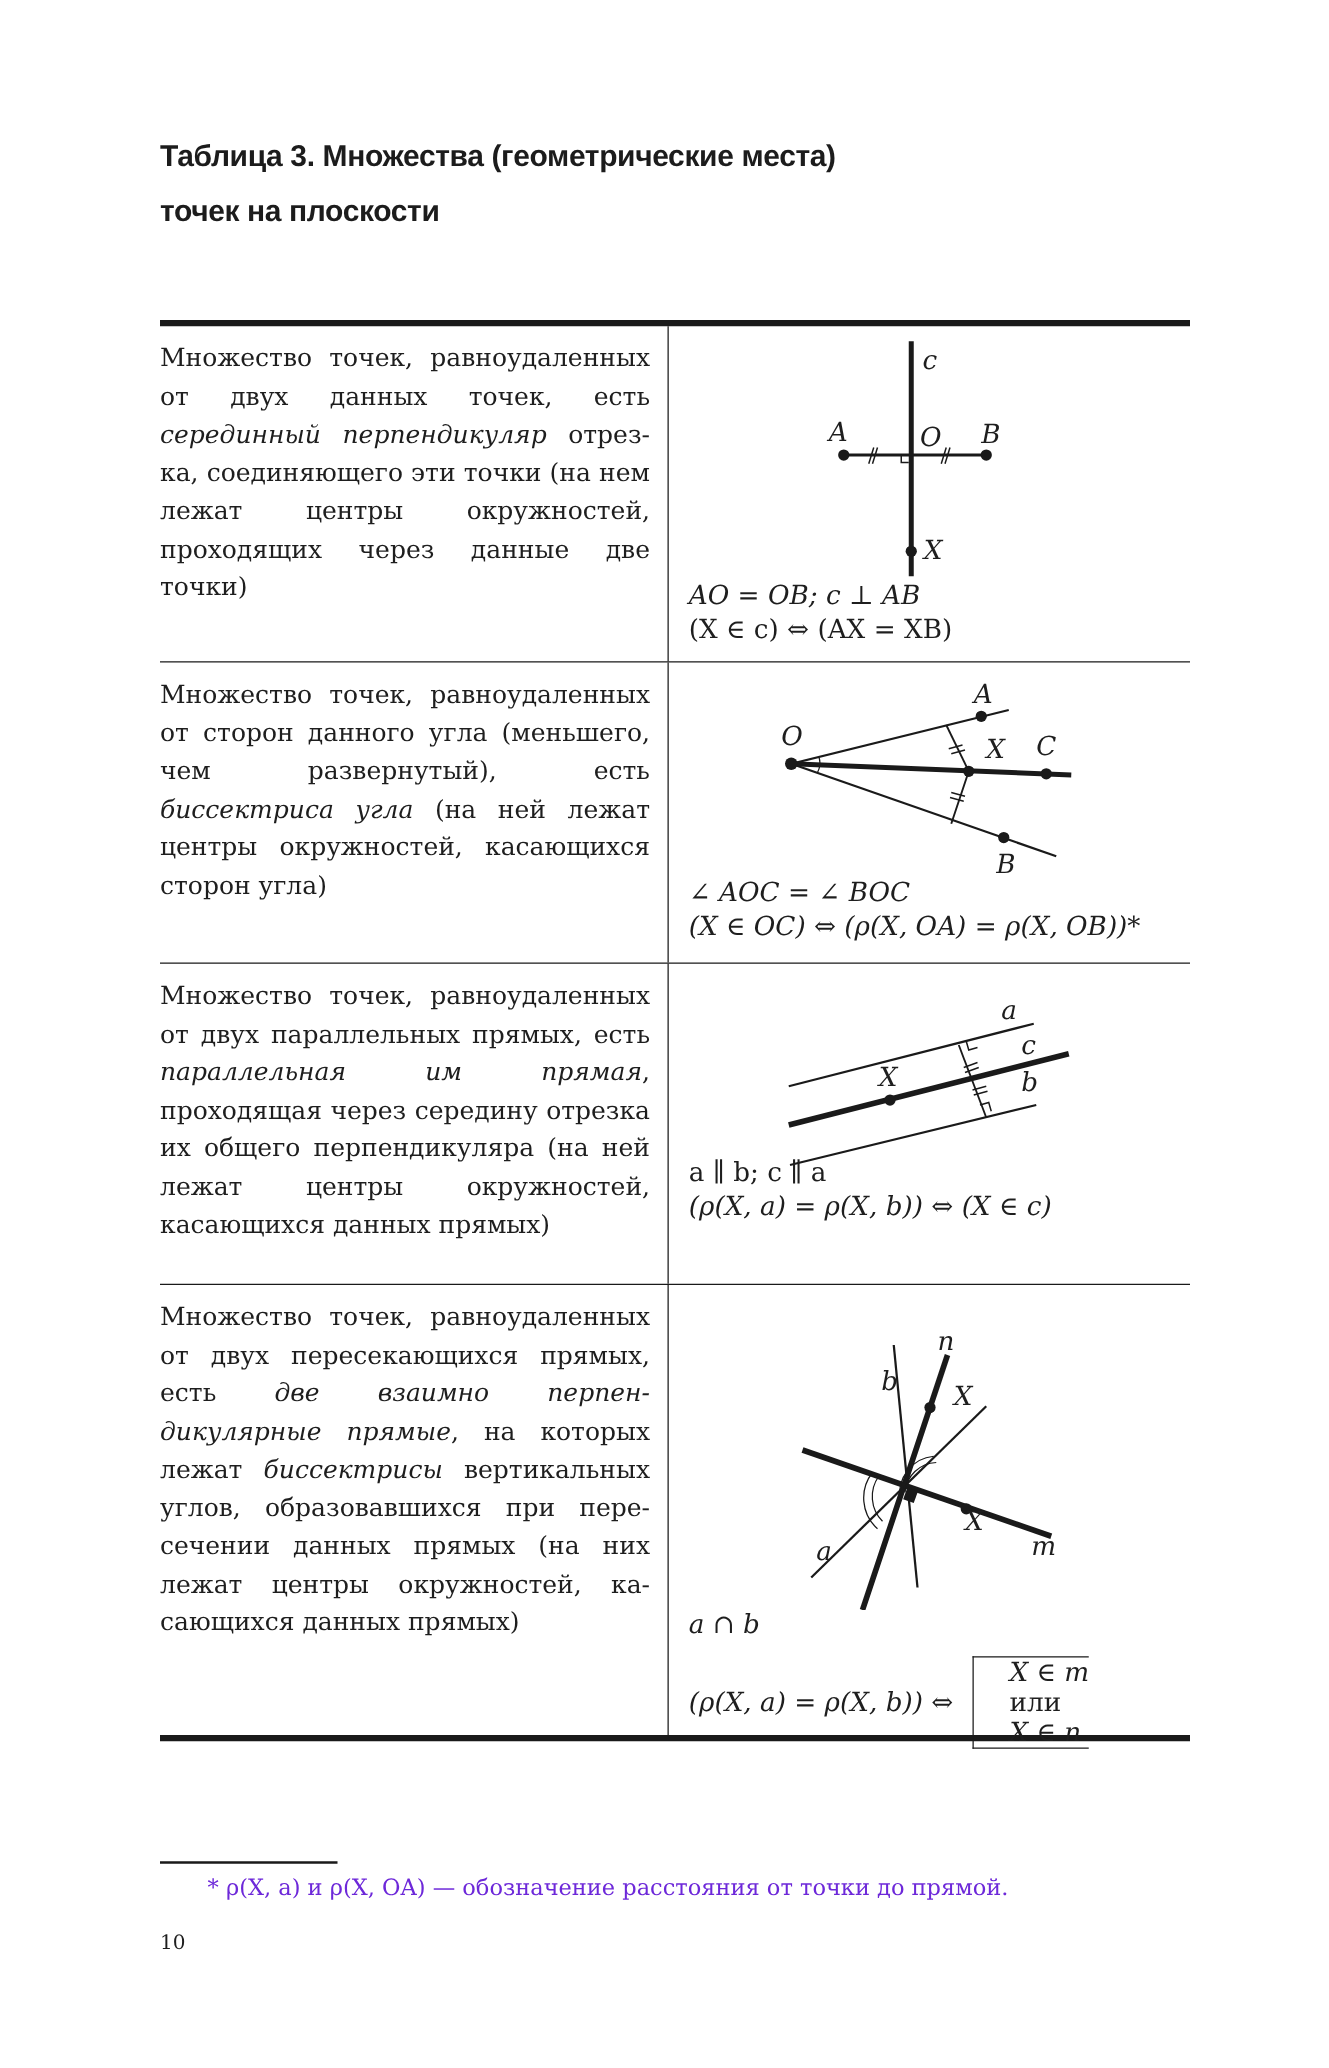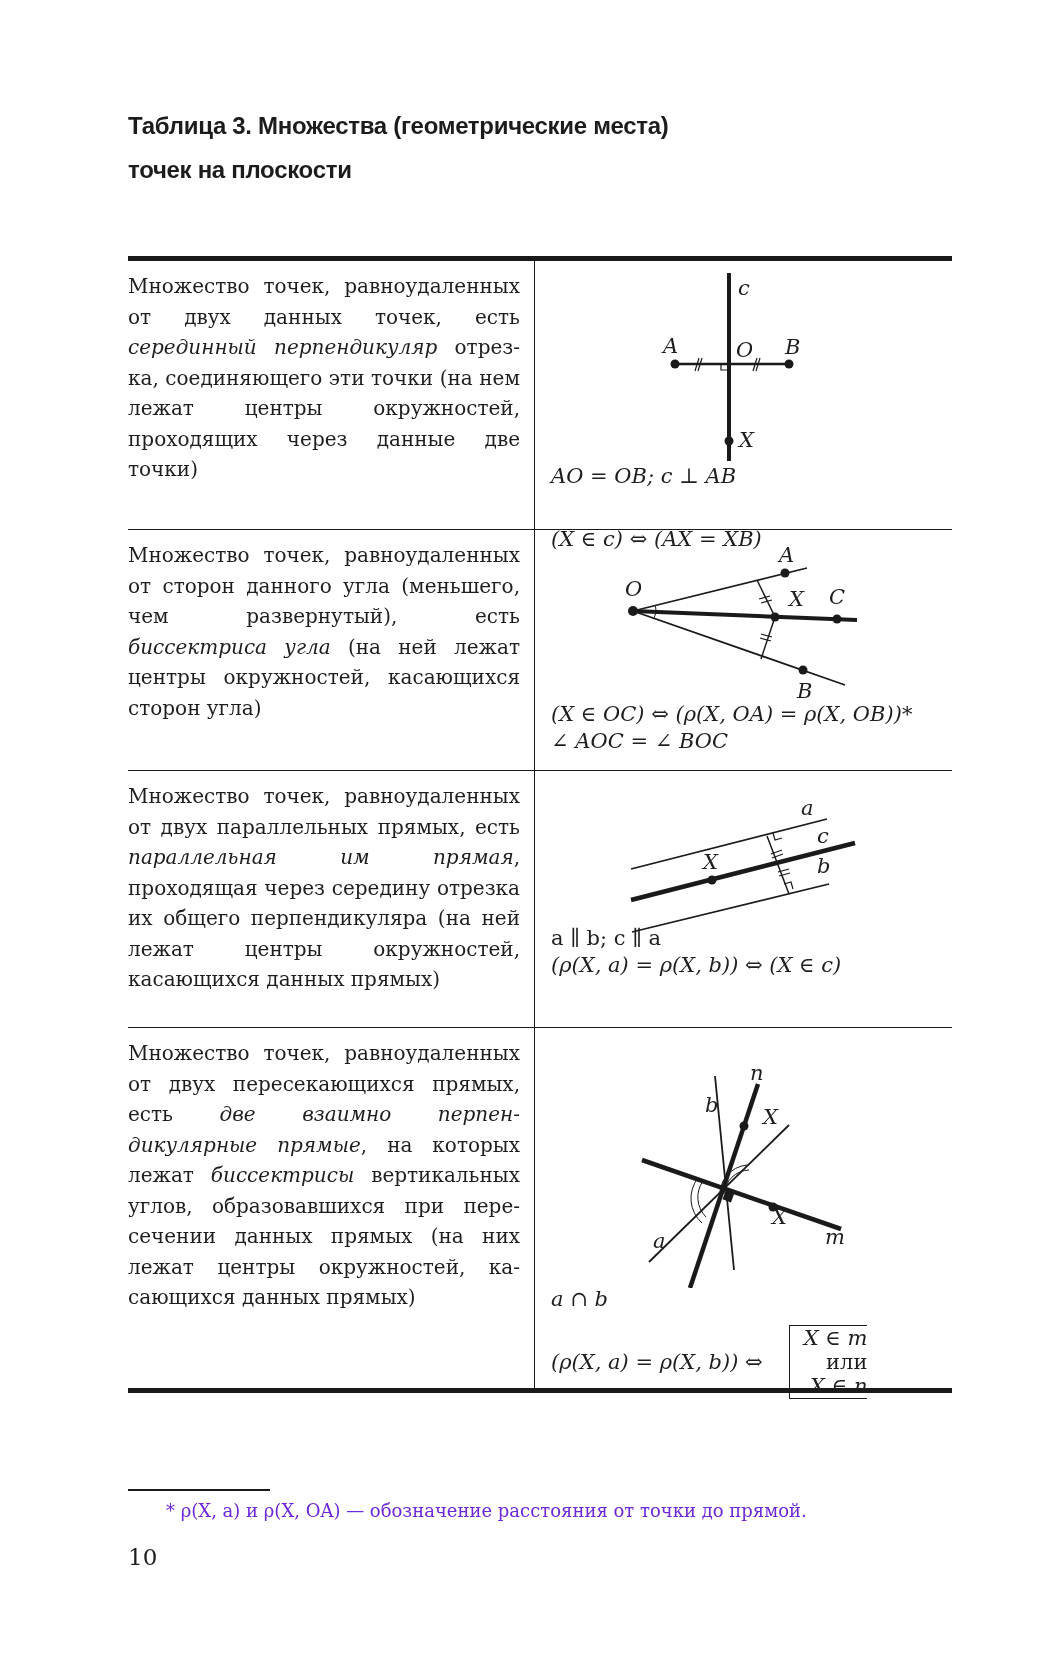--- a/index.html
+++ b/index.html
@@ -9,23 +9,23 @@
   .rule-thick { height: 5px; background: #1a1a1a; }
   .row { display: flex; border-bottom: 1.5px solid #1a1a1a; }
   .row.last { border-bottom: none; }
   .cell-text { width: 406px; box-sizing: border-box; padding: 10px 14px 10px 0; font-family: "DejaVu Serif", serif; font-size: 20px; line-height: 30.5px; text-align: justify; hyphens: manual; color: #1e1e1e; }
   .cell-fig { flex: 1; border-left: 1.5px solid #1a1a1a; position: relative; padding-left: 16px; box-sizing: border-box; }
   .cell-text i { font-style: italic; }
   .formula { font-family: "DejaVu Serif", serif; font-size: 21px; line-height: 27px; color: #1e1e1e; }
   svg text { font-family: "DejaVu Serif", serif; font-style: italic; font-size: 21px; fill: #1e1e1e; }
   .footnote-rule { position: absolute; left: 128px; top: 1489px; width: 142px; height: 1.5px; background: #1a1a1a; }
   .footnote { position: absolute; left: 166px; top: 1500px; font-family: "DejaVu Serif", serif; font-size: 18px; color: #6d28d9; }
-  .pagenum { position: absolute; left: 128px; top: 1544px; font-family: "DejaVu Serif", serif; font-size: 23px; color: #1e1e1e; }
+  .pagenum { position: absolute; left: 128px; top: 1544px; font-family: "DejaVu Serif", serif; font-size: 16px; color: #1e1e1e; }
   .bracket-block { display: flex; align-items: center; }
-  .bracket { border-left: 1.5px solid #1a1a1a; border-top: 1.5px solid #1a1a1a; border-bottom: 1.5px solid #1a1a1a; padding-left: 14px; margin-left: 26px; line-height: 24px; text-align: right; }
+  .bracket { border-left: 1.5px solid #1a1a1a; border-top: 1.5px solid #1a1a1a; border-bottom: 1.5px solid #1a1a1a; padding-left: 29px; margin-left: 15px; line-height: 24px; }
 </style>
 </head>
 <body>
 
 <div class="title">
   <div>Таблица 3. Множества (геометрические места)</div>
   <div>точек на плоскости</div>
 </div>
 
 <div class="table">
@@ -48,21 +48,21 @@
         <line x1="221" y1="110" x2="225" y2="97" stroke="#1a1a1a" stroke-width="1.2"></line>
         <polyline points="186,103 186,109 192,109" fill="none" stroke="#1a1a1a" stroke-width="1.2"></polyline>
         <text x="203" y="34">c</text>
         <text x="128" y="92">A</text>
         <text x="201" y="96">O</text>
         <text x="250" y="93">B</text>
         <text x="204" y="186">X</text>
       </svg>
       <div class="formula" style="position:absolute;left:16px;top:202px;">
         <div style="font-style:italic;">AO = OB; c ⊥ AB</div>
-        <div style="font-style:italic;margin-top:36px;">(X ∈ c) ⇔ (AX = XB)</div>
+        <div style="">(X ∈ c) ⇔ (AX = XB)</div>
       </div>
     </div>
   </div>
 
   <div class="row" style="height:240px;">
     <div class="cell-text">
       <span>Множество точек, равноудален­ных от сторон данного угла (мень­шего, чем развернутый), есть </span><i>биссектриса угла</i><span> (на ней лежат центры окружностей, касающихся сторон угла)</span>
     </div>
     <div class="cell-fig">
       <svg width="400" height="180" style="position:absolute;left:0;top:0;">
@@ -82,22 +82,22 @@
         <line x1="225" y1="108" x2="236" y2="111" stroke="#1a1a1a" stroke-width="1.2"></line>
         <path d="M 120 75 A 22 22 0 0 1 121 81" fill="none" stroke="#1a1a1a" stroke-width="1"></path>
         <path d="M 119 88 A 22 22 0 0 0 121 82" fill="none" stroke="#1a1a1a" stroke-width="1"></path>
         <text x="244" y="32">A</text>
         <text x="90" y="66">O</text>
         <text x="254" y="76">X</text>
         <text x="294" y="74">C</text>
         <text x="262" y="168">B</text>
       </svg>
       <div class="formula" style="position:absolute;left:16px;top:171px;">
+        <div style="font-style:italic;">∠ AOC = ∠ BOC</div>
         <div style="font-style:italic;">(X ∈ OC) ⇔ (ρ(X, OA) = ρ(X, OB))*</div>
-        <div style="font-style:italic;">∠ AOC = ∠ BOC</div>
       </div>
     </div>
   </div>
 
   <div class="row" style="height:256px;">
     <div class="cell-text">
       <span>Множество точек, равноудален­ных от двух параллельных пря­мых, есть </span><i>параллельная им пря­мая</i><span>, проходящая через середину отрезка их общего перпендикуляра (на ней лежат центры окружно­стей, касающихся данных пря­мых)</span>
     </div>
     <div class="cell-fig">
       <svg width="400" height="190" style="position:absolute;left:0;top:0;">

